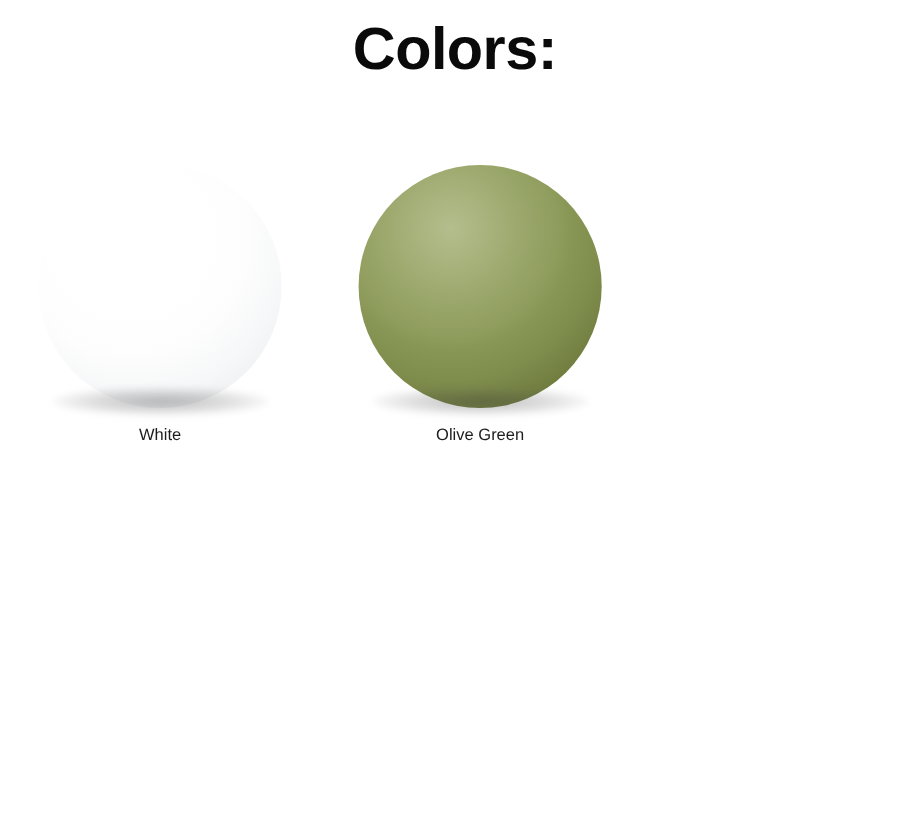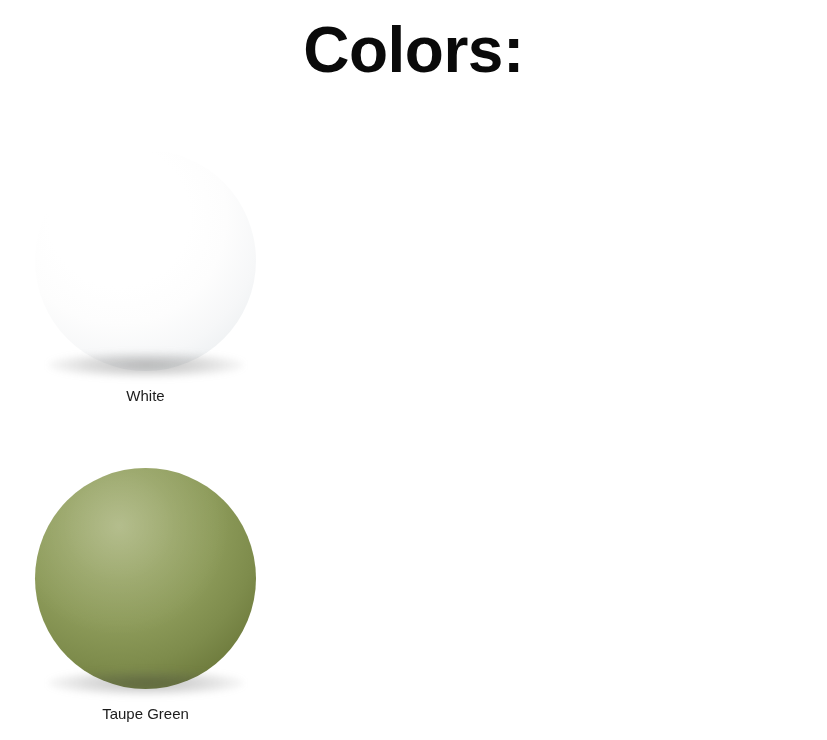--- a/index.html
+++ b/index.html
@@ -23,36 +23,36 @@
     box-sizing: border-box;
   }
 
   
   .title {
     position: absolute;
     top: 18px;
     left: 0;
     width: 827px;
     text-align: center;
-    font-size: 64px;
+    font-size: 54px;
     font-weight: 700;
     letter-spacing: -0.5px;
     color: #0a0a0a;
     line-height: 1.0;
     font-family: "Liberation Sans", sans-serif;
   }
 
   
   .swatch-grid {
     position: absolute;
     top: 150px;
     left: 0;
     width: 827px;
     display: flex;
-    flex-direction: column;
+    flex-direction: row;
     row-gap: 63px;
   }
 
   .swatch-row {
     display: flex;
     flex-direction: row;
     justify-content: space-between;
     padding: 0 35px;
     box-sizing: border-box;
   }
@@ -211,21 +211,21 @@
     </div>
 
     <div class="swatch-row">
 
 
       <div class="swatch">
         <div class="sphere-wrap">
           <div class="sphere sphere-olive"></div>
           <div class="sphere-shadow"></div>
         </div>
-        <div class="swatch-label">Taupe Green</div>
+        <div class="swatch-label">Olive Green</div>
       </div>
 
 
     </div>
 
   </div>
 
 </div>
 
 </body></html>

